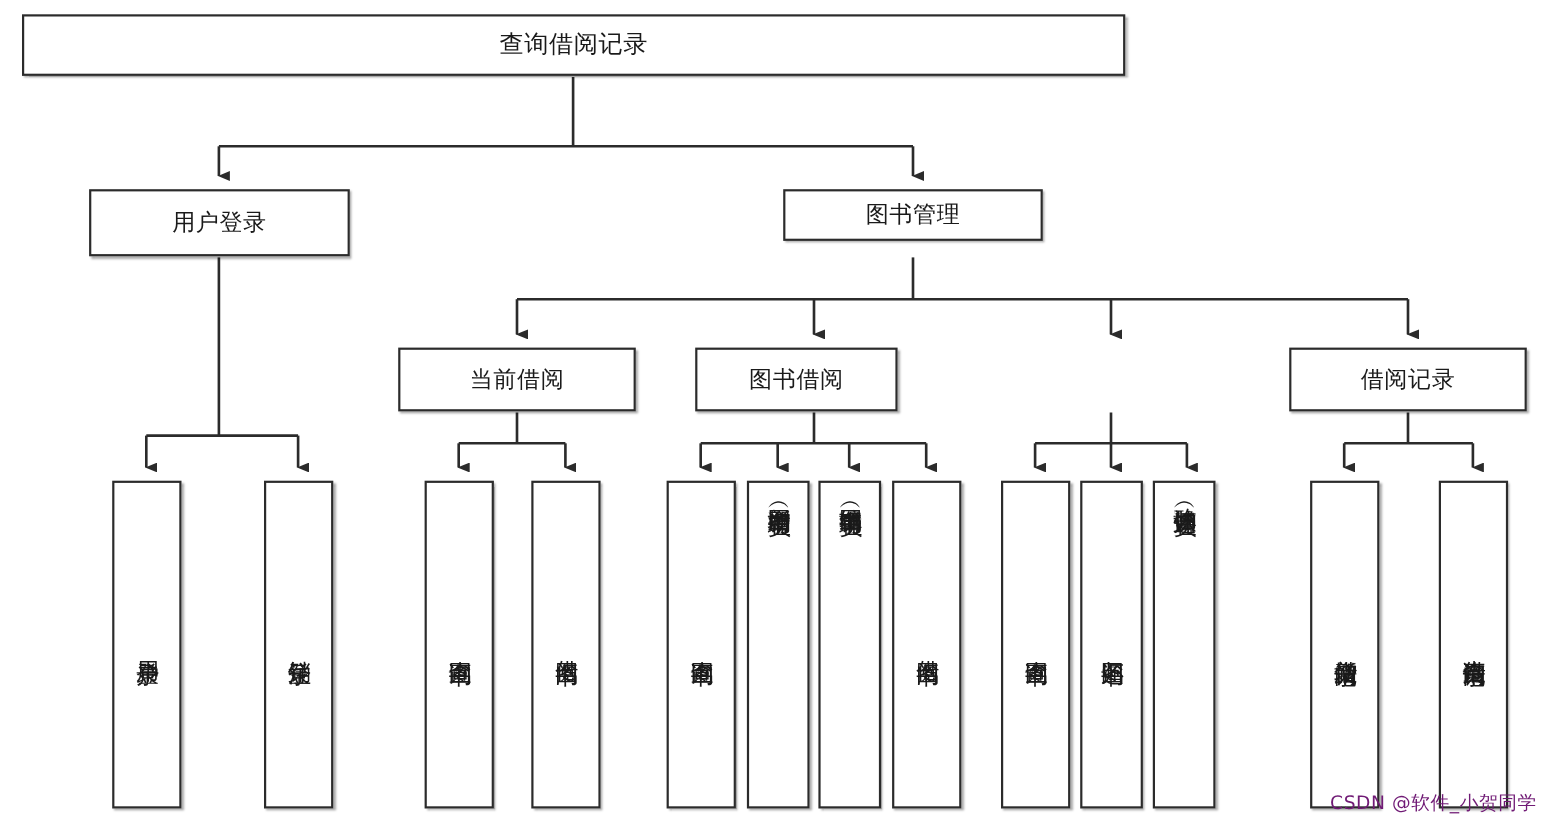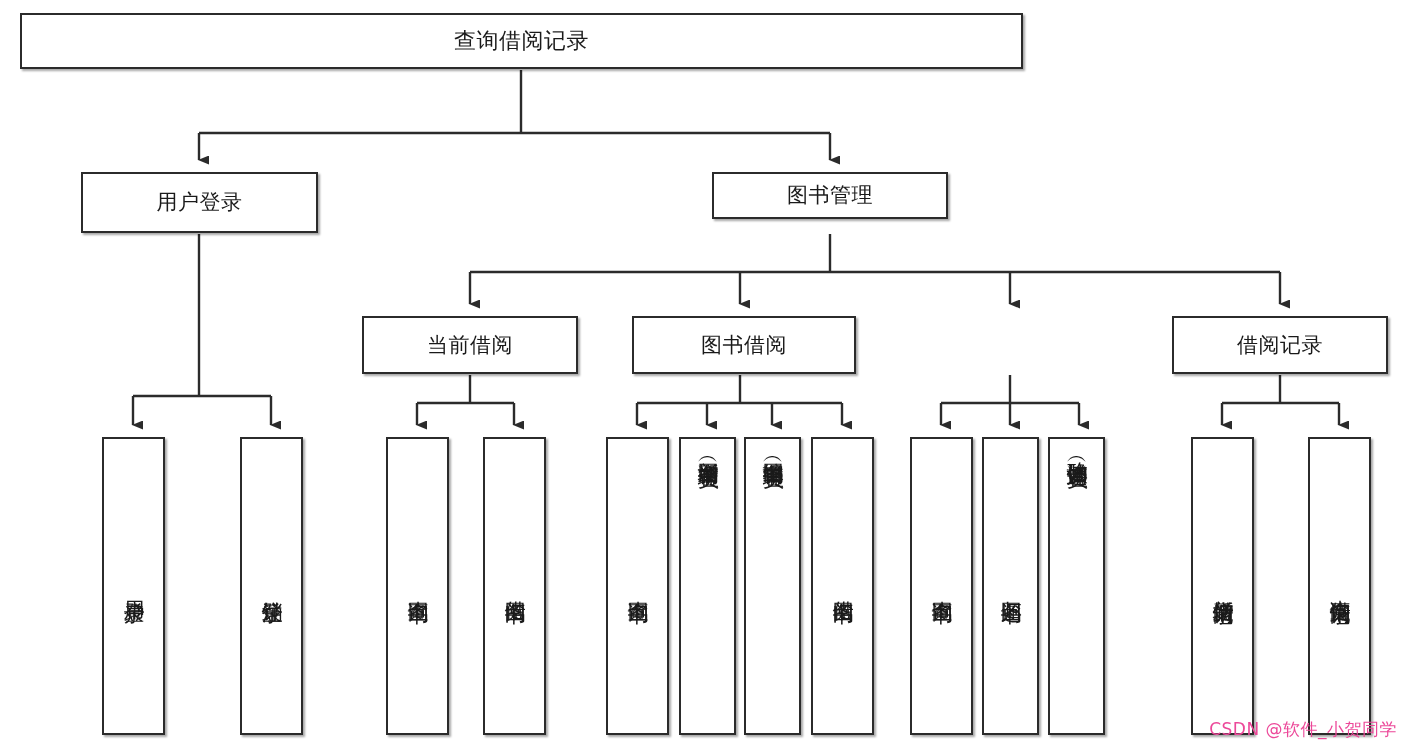--- a/index.html
+++ b/index.html
@@ -66,21 +66,21 @@
     max-height: 282px;
   }
   
   .node.leaf.mid { align-items: center; padding-top: 0; }
   
   #watermark {
     position: absolute;
     right: 8px;
     bottom: 6px;
     font-size: 17px;
-    color: #ec4899;
+    color: #701a75;
     letter-spacing: 0.5px;
     z-index: 5;
     white-space: nowrap;
     font-family: "DejaVu Sans", "Liberation Sans", sans-serif;
   }
 </style>
 </head>
 <body>
 
 <div id="canvas">
@@ -142,21 +142,21 @@
   <div class="node" style="left:81px; top:172px; width:237px; height:61px;">
     <span class="label">用户登录</span>
   </div>
   <div class="node" style="left:712px; top:172px; width:236px; height:47px;">
     <span class="label">图书管理</span>
   </div>
 
   <div class="node" style="left:362px; top:316px; width:216px; height:58px;">
     <span class="label">当前借阅</span>
   </div>
-  <div class="node" style="left:632px; top:316px; width:224px; height:58px;">
+  <div class="node" style="left:632px; top:316px; width:184px; height:58px;">
     <span class="label">图书借阅</span>
   </div>
   <div class="node" style="left:1172px; top:316px; width:216px; height:58px;">
     <span class="label">借阅记录</span>
   </div>
 
   <div class="node leaf mid" style="left:102px; top:437px; width:63px; height:298px;">
     <span class="label">用户登录</span>
   </div>
   <div class="node leaf mid" style="left:240px; top:437px; width:63px; height:298px;">

